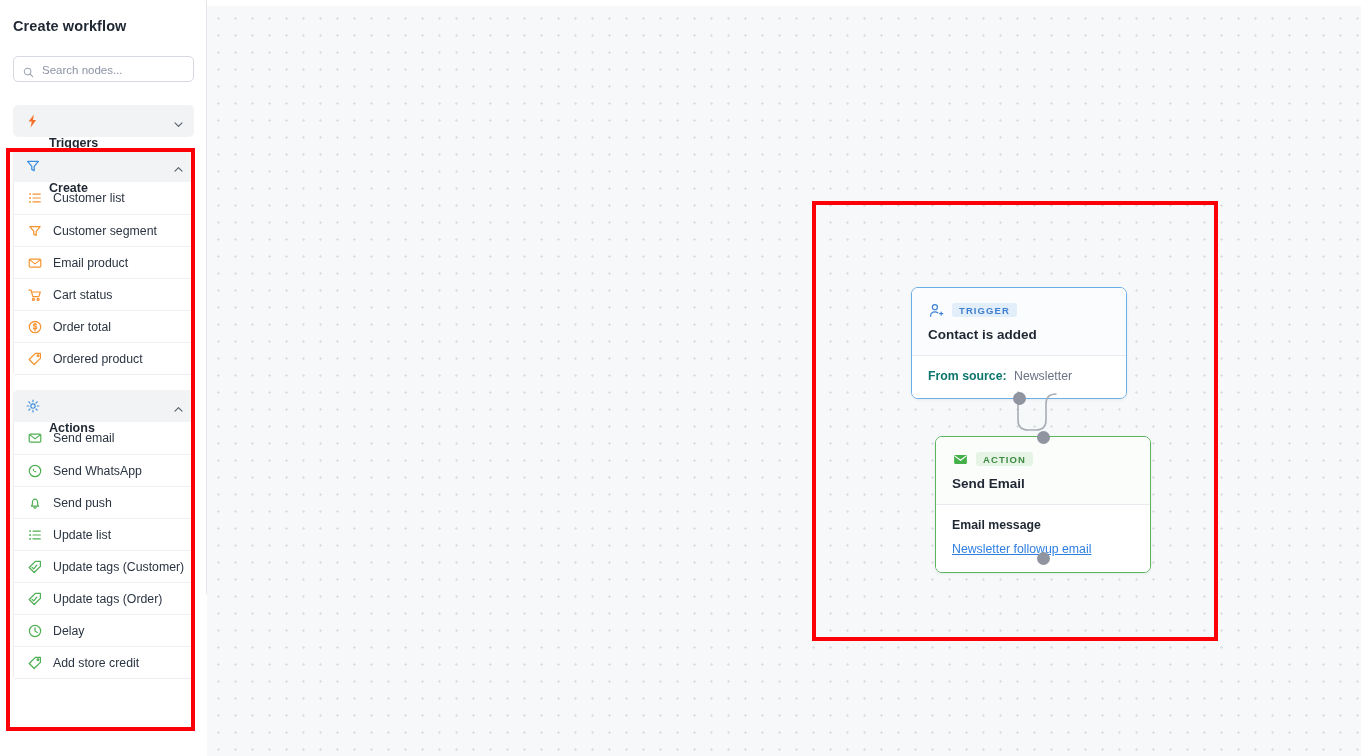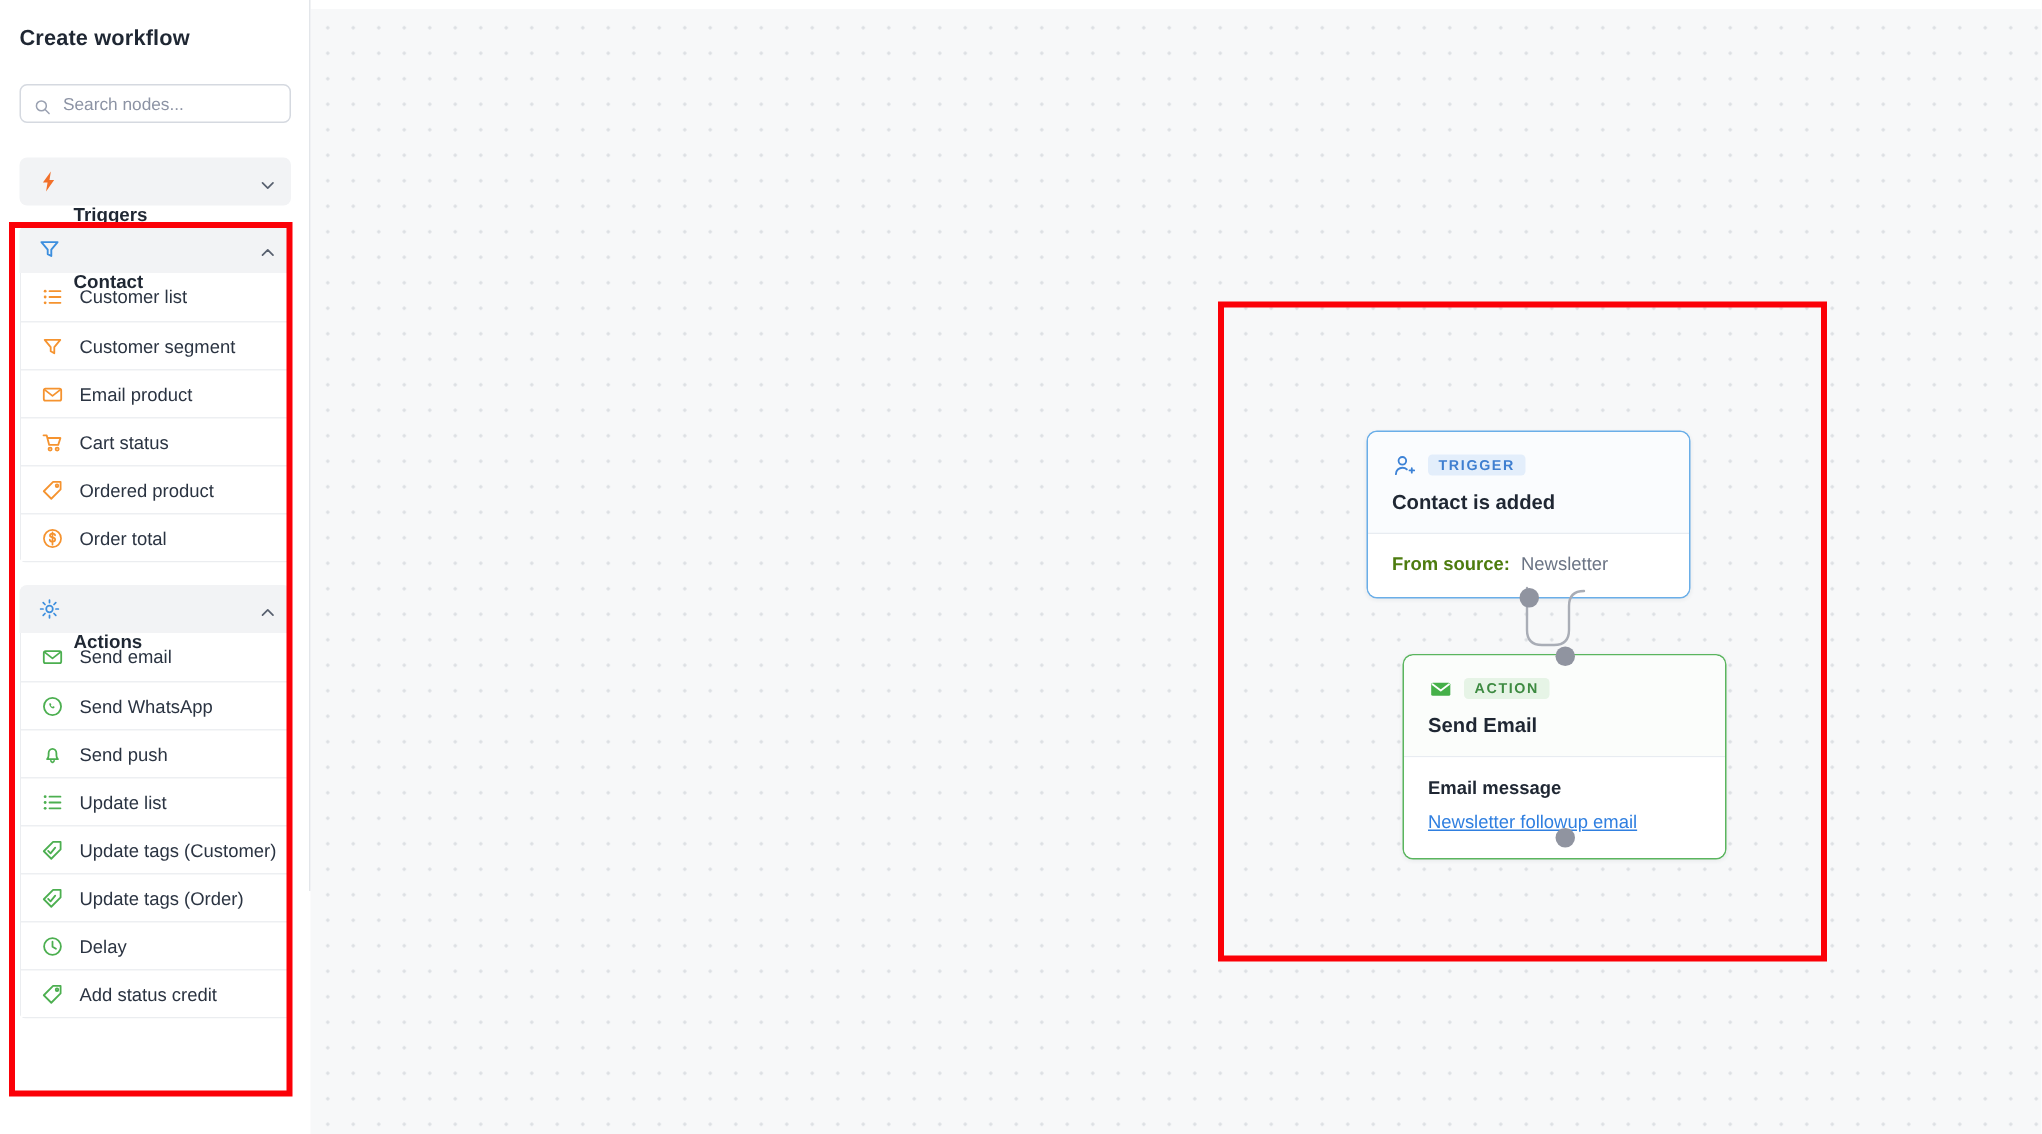--- a/index.html
+++ b/index.html
@@ -191,21 +191,21 @@
     font-weight: bold;
     color: #1f2733;
   }
 
   .wf-body {
     padding: 13px 16px 15px 16px;
     background: #ffffff;
     border-radius: 0 0 6px 6px;
   }
   .wf-field-inline { font-size: 12.3px; color: #6b7485; }
-  .wf-field-inline b { color: #4d7c0f; font-weight: bold; }
+  .wf-field-inline b { color: #0f766e; font-weight: bold; }
   .wf-field-label {
     font-size: 12.3px;
     font-weight: bold;
     color: #1f2733;
     margin-bottom: 7px;
   }
   .wf-link {
     font-size: 12.3px;
     color: #2f7fe0;
     text-decoration: underline;
@@ -308,21 +308,21 @@
       </div>
     </div>
 
     <div class="group" style="top:150px;">
       <div class="group-header open">
         <span class="g-icon">
           <svg width="14" height="14" viewBox="0 0 14 14" fill="none" stroke="#3c8ede" stroke-width="1.25">
             <path d="M1.6 2.4 h10.8 l-4.2 5 v4.3 l-2.4 -1.3 v-3 z" stroke-linejoin="round"></path>
           </svg>
         </span>
-        <span class="g-label">Contact</span>
+        <span class="g-label">Create</span>
         <span class="chev">
           <svg width="11" height="11" viewBox="0 0 12 12" fill="none" stroke="#58606f" stroke-width="1.25">
             <path d="M2.2 7.7 L6 3.9 L9.8 7.7" stroke-linecap="round" stroke-linejoin="round"></path>
           </svg>
         </span>
       </div>
       <div class="node-list">
 
         <div class="node-item">
           <span class="n-icon">
@@ -361,36 +361,36 @@
               <path d="M1 2.2 h2.1 l1.7 6.4 h6 l1.5 -4.6 h-8.4" stroke-linecap="round" stroke-linejoin="round"></path>
               <circle cx="5.4" cy="11.4" r="1.05"></circle>
               <circle cx="10.1" cy="11.4" r="1.05"></circle>
             </svg>
           </span>
           <span class="n-label">Cart status</span>
         </div>
 
         <div class="node-item">
           <span class="n-icon">
+            <svg width="14" height="14" viewBox="0 0 14 14" fill="none" stroke="#f5932f" stroke-width="1.15">
+              <circle cx="7" cy="7" r="5.7"></circle>
+              <path d="M8.7 4.9 c0-.8-.8-1.2-1.7-1.2s-1.7.5-1.7 1.3.8 1.1 1.7 1.3 1.8.5 1.8 1.4-.9 1.4-1.8 1.4-1.8-.5-1.8-1.3M7 2.9 v8.2" stroke-linecap="round"></path>
+            </svg>
+          </span>
+          <span class="n-label">Order total</span>
+        </div>
+
+        <div class="node-item">
+          <span class="n-icon">
             <svg width="14" height="14" viewBox="0 0 14 14" fill="none" stroke="#f5932f" stroke-width="1.2">
               <path d="M7.4 1.3 H12.4 V6.3 L6.2 12.5 1.2 7.5 z" stroke-linejoin="round"></path>
               <circle cx="10" cy="3.8" r=".85"></circle>
             </svg>
           </span>
           <span class="n-label">Ordered product</span>
-        </div>
-
-        <div class="node-item">
-          <span class="n-icon">
-            <svg width="14" height="14" viewBox="0 0 14 14" fill="none" stroke="#f5932f" stroke-width="1.15">
-              <circle cx="7" cy="7" r="5.7"></circle>
-              <path d="M8.7 4.9 c0-.8-.8-1.2-1.7-1.2s-1.7.5-1.7 1.3.8 1.1 1.7 1.3 1.8.5 1.8 1.4-.9 1.4-1.8 1.4-1.8-.5-1.8-1.3M7 2.9 v8.2" stroke-linecap="round"></path>
-            </svg>
-          </span>
-          <span class="n-label">Order total</span>
         </div>
 
       </div>
     </div>
 
     <div class="group" style="top:390px;">
       <div class="group-header open">
         <span class="g-icon">
           <svg width="14" height="14" viewBox="0 0 14 14" fill="none" stroke="#3c8ede" stroke-width="1.15">
             <circle cx="7" cy="7" r="2.2"></circle>
@@ -479,21 +479,21 @@
           <span class="n-label">Delay</span>
         </div>
 
         <div class="node-item">
           <span class="n-icon">
             <svg width="14" height="14" viewBox="0 0 14 14" fill="none" stroke="#4caf50" stroke-width="1.2">
               <path d="M7.4 1.3 H12.4 V6.3 L6.2 12.5 1.2 7.5 z" stroke-linejoin="round"></path>
               <circle cx="10" cy="3.8" r=".85"></circle>
             </svg>
           </span>
-          <span class="n-label">Add status credit</span>
+          <span class="n-label">Add store credit</span>
         </div>
 
       </div>
     </div>
   </div>
 
   <div class="anno" style="left:6px; top:148px; width:189px; height:583px;"></div>
   <div class="anno" style="left:812px; top:201px; width:406px; height:440px;"></div>
 
 </div>

